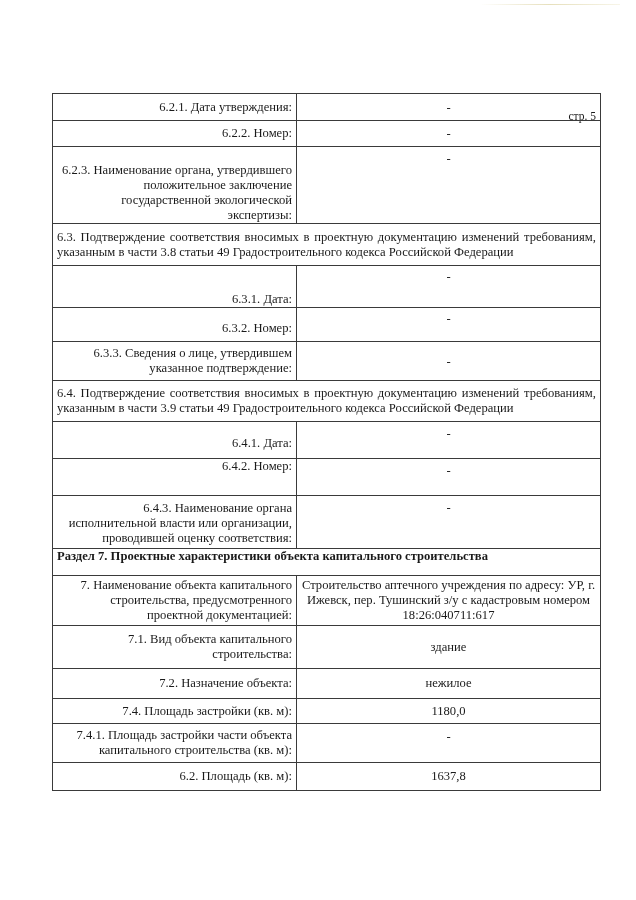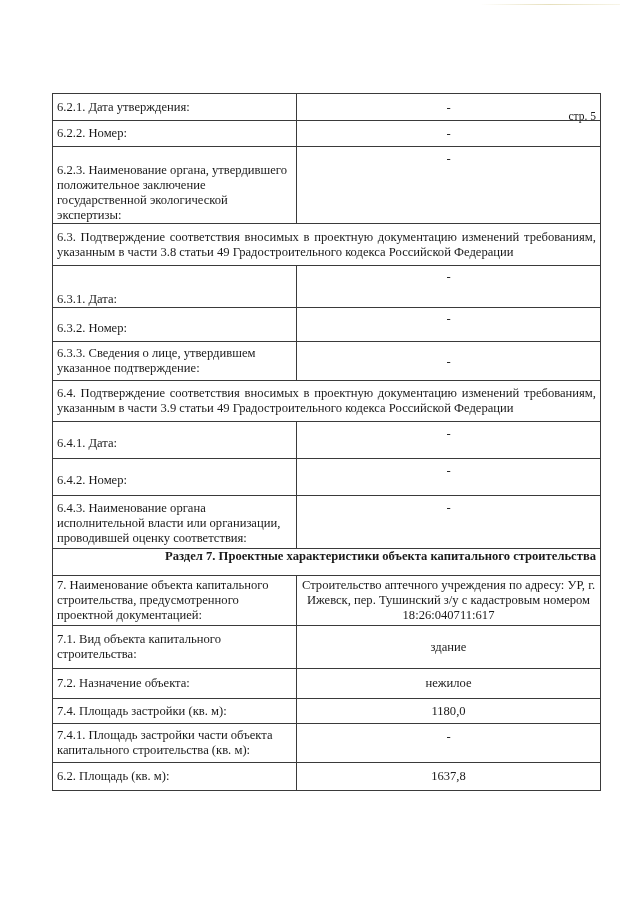--- a/index.html
+++ b/index.html
@@ -17,25 +17,25 @@
   table.doc {
     position: absolute; left: 52px; top: 93px; width: 548px;
     border-collapse: collapse; table-layout: fixed;
     font-size: 12.6px; line-height: 15px;
   }
   table.doc td {
     border: 1.2px solid #3a3a3a; padding: 0 4px; vertical-align: top;
   }
   col.c1 { width: 244px; }
   col.c2 { width: 304px; }
-  td.lbl { text-align: left; }
+  td.lbl { text-align: right; }
   td.val { text-align: center; }
   td.val.dash { vertical-align: top; }
   td.full { text-align: justify; text-align-last: left; }
-  td.section { text-align: right; font-weight: bold; vertical-align: middle; }
+  td.section { text-align: left; font-weight: bold; vertical-align: middle; }
   .mid { vertical-align: middle !important; }
 </style>
 </head>
 <body>
 
 <div class="scan-mark"></div>
 <div class="page-num">стр. 5</div>
 
 <table class="doc">
   <colgroup>
@@ -72,21 +72,21 @@
     <td class="val mid">-</td>
   </tr>
   <tr style="height:41px">
     <td class="full mid" colspan="2">6.4. Подтверждение соответствия вносимых в проектную документацию изменений требованиям, указанным в части 3.9 статьи 49 Градостроительного кодекса Российской Федерации</td>
   </tr>
   <tr style="height:37px">
     <td class="lbl" style="padding-top:14px">6.4.1. Дата:</td>
     <td class="val dash" style="padding-top:4px">-</td>
   </tr>
   <tr style="height:37px">
-    <td class="lbl" style="padding-top:14px">6.4.2. Номер:</td>
+    <td class="lbl" style="">6.4.2. Номер:</td>
     <td class="val dash" style="padding-top:4px">-</td>
   </tr>
   <tr style="height:53px">
     <td class="lbl" style="padding-top:5px">6.4.3. Наименование органа исполнительной власти или организации, проводившей оценку соответствия:</td>
     <td class="val dash" style="padding-top:4px">-</td>
   </tr>
   <tr style="height:27px">
     <td class="section" colspan="2">Раздел 7. Проектные характеристики объекта капитального строительства</td>
   </tr>
   <tr style="height:50px">

